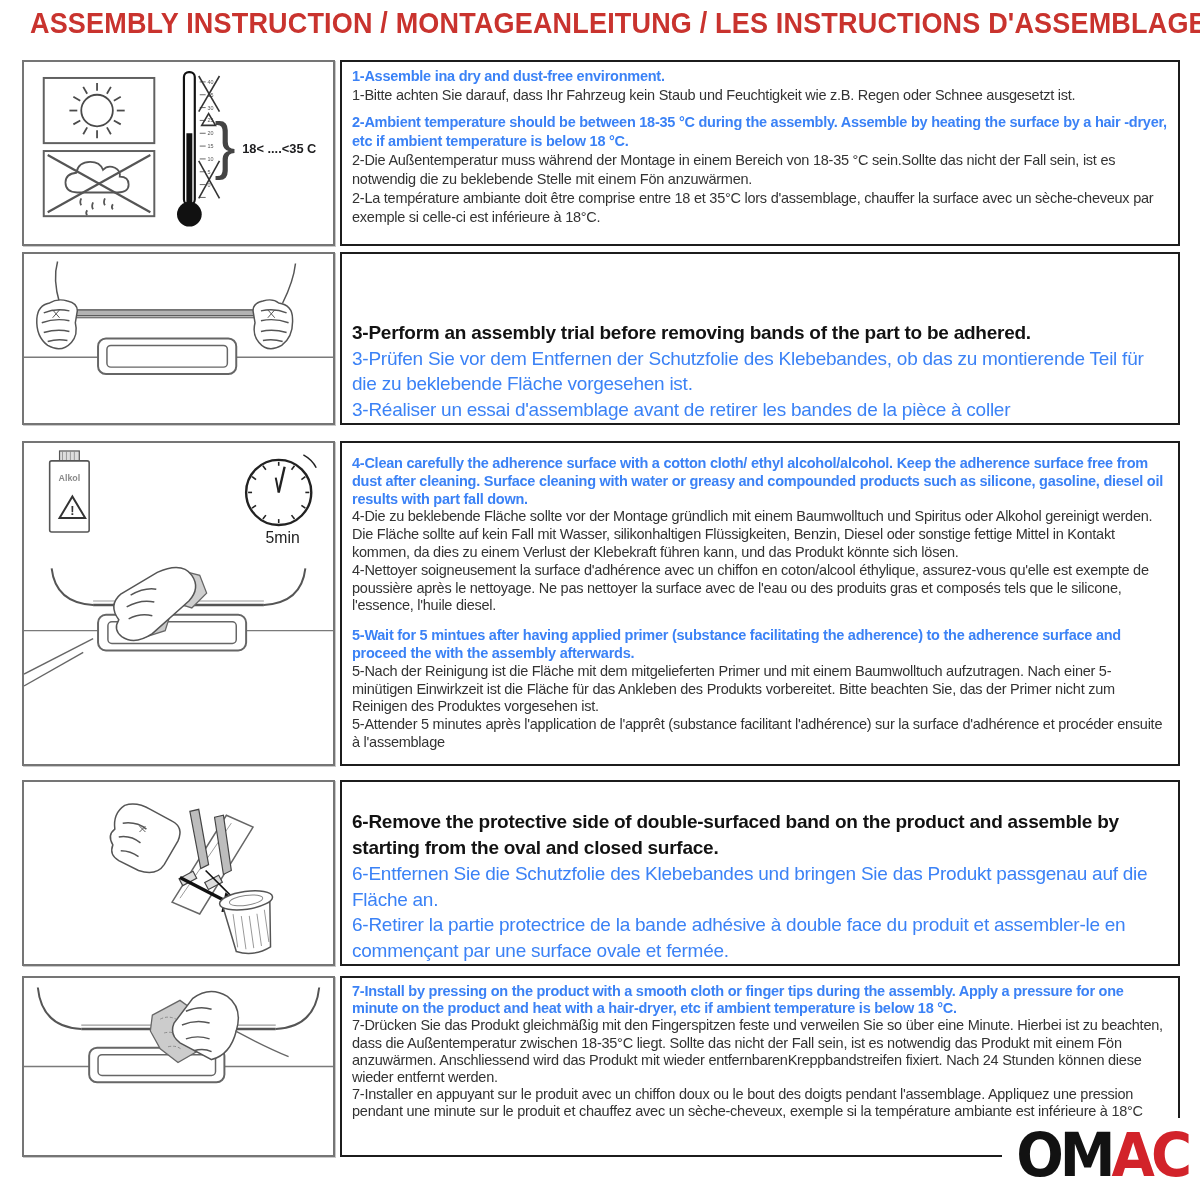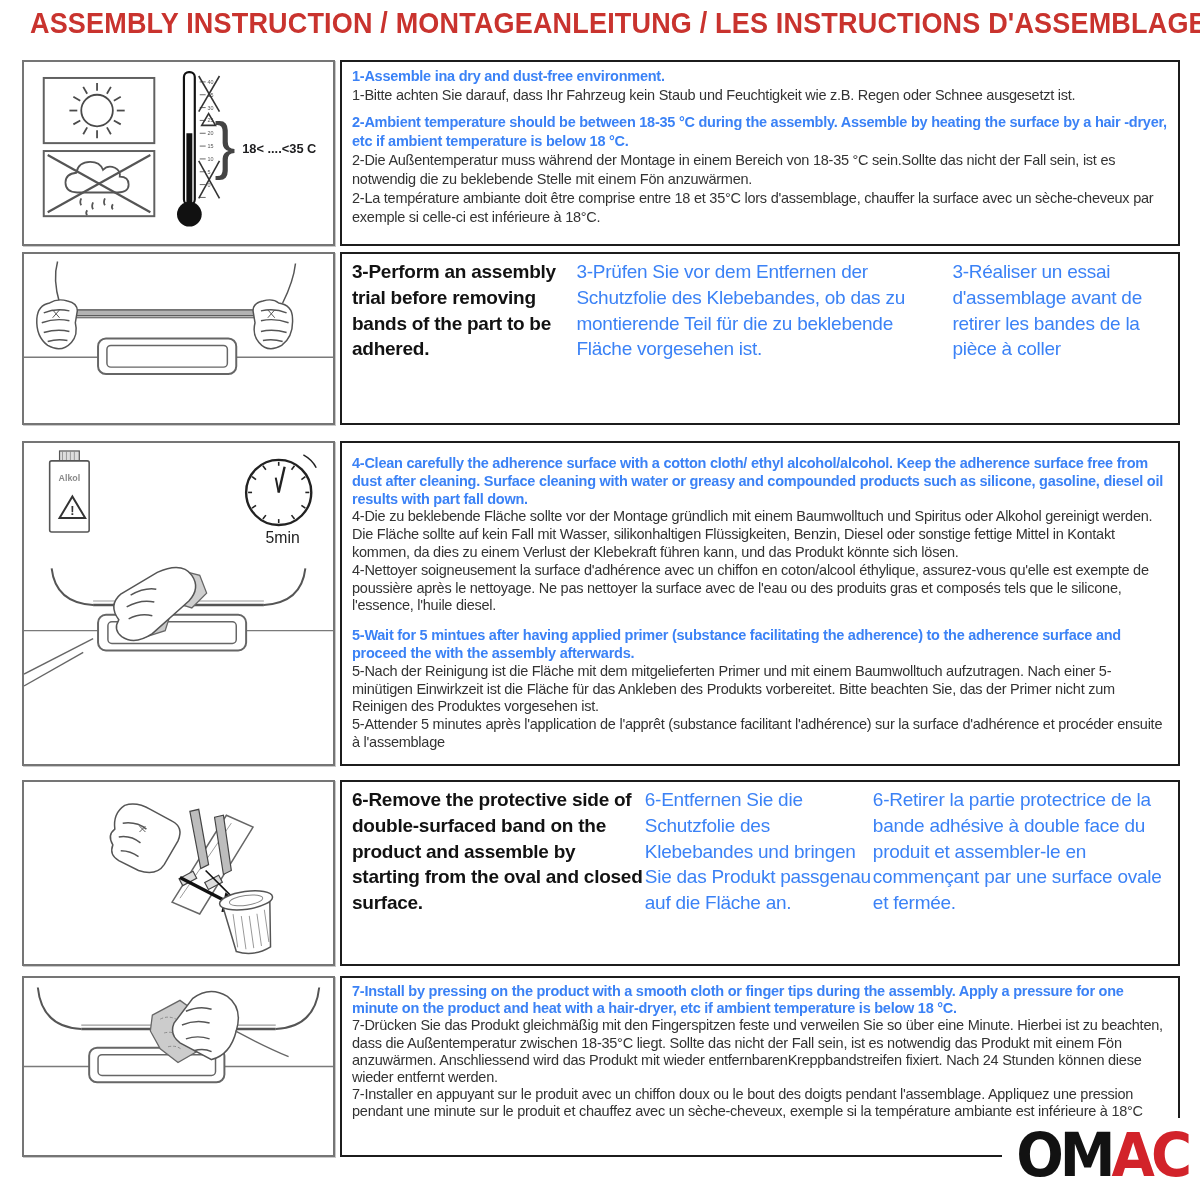--- a/index.html
+++ b/index.html
@@ -12,21 +12,21 @@
             border:2px solid #757575;box-shadow:1px 1px 0 #c9c9c9;box-sizing:border-box;}
   .illusbox svg{display:block;width:100%;height:100%;}
   .textbox{position:absolute;left:340px;width:840px;background:#fff;
            border:2.5px solid #1c1c1c;box-sizing:border-box;padding:5px 8px 0 10px;}
   .textbox p{margin:0;color:#333;letter-spacing:-.25px;}
   .small p{font-size:14.5px;}
   .lh19 p{line-height:19px;}
   .lh178 p{line-height:17.8px;}
   .lh172 p{line-height:17.2px;}
   .textbox p.b{font-weight:700;color:#3b82f6;}
-  .big{display:flex;justify-content:flex-end;}
+  .big{display:flex;flex-direction:column;justify-content:flex-end;}
   .big p{font-size:19px;line-height:25.8px;max-width:806px;color:#3b82f6;}
   .big p.b{color:#121212;}
   .gap8{height:8px;} .gap12{height:12px;}
   #logo{position:absolute;right:12px;top:1118px;height:74px;background:#fff;
         display:flex;align-items:center;padding-left:14px;z-index:5;}
   #logo .t{font-family:"DejaVu Sans",sans-serif;font-weight:800;font-size:56px;
            letter-spacing:-4px;line-height:1;transform:scaleY(1.08);}
   #logo .black{color:#121212;} #logo .red{color:#d2232a;}
   .ln{stroke:#555;fill:none;}
 </style>

